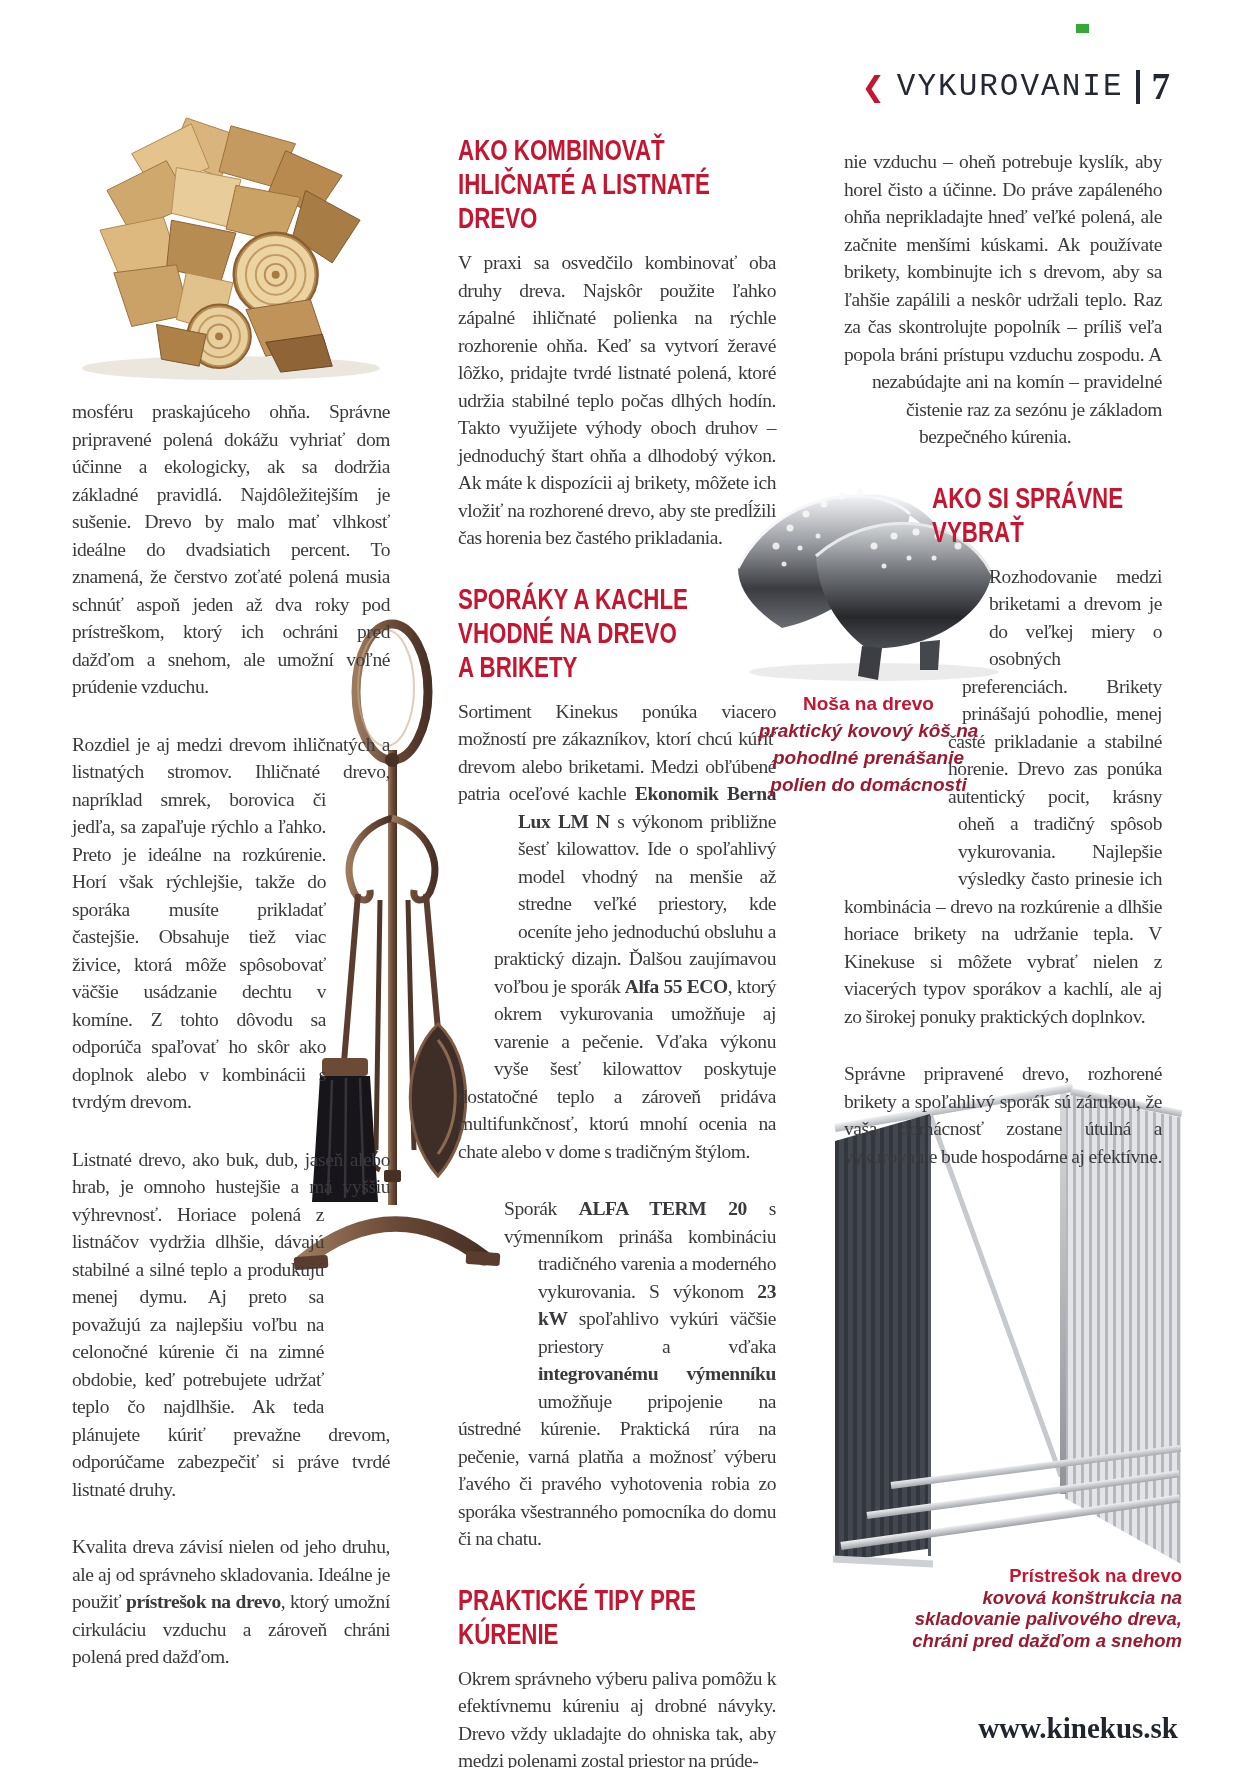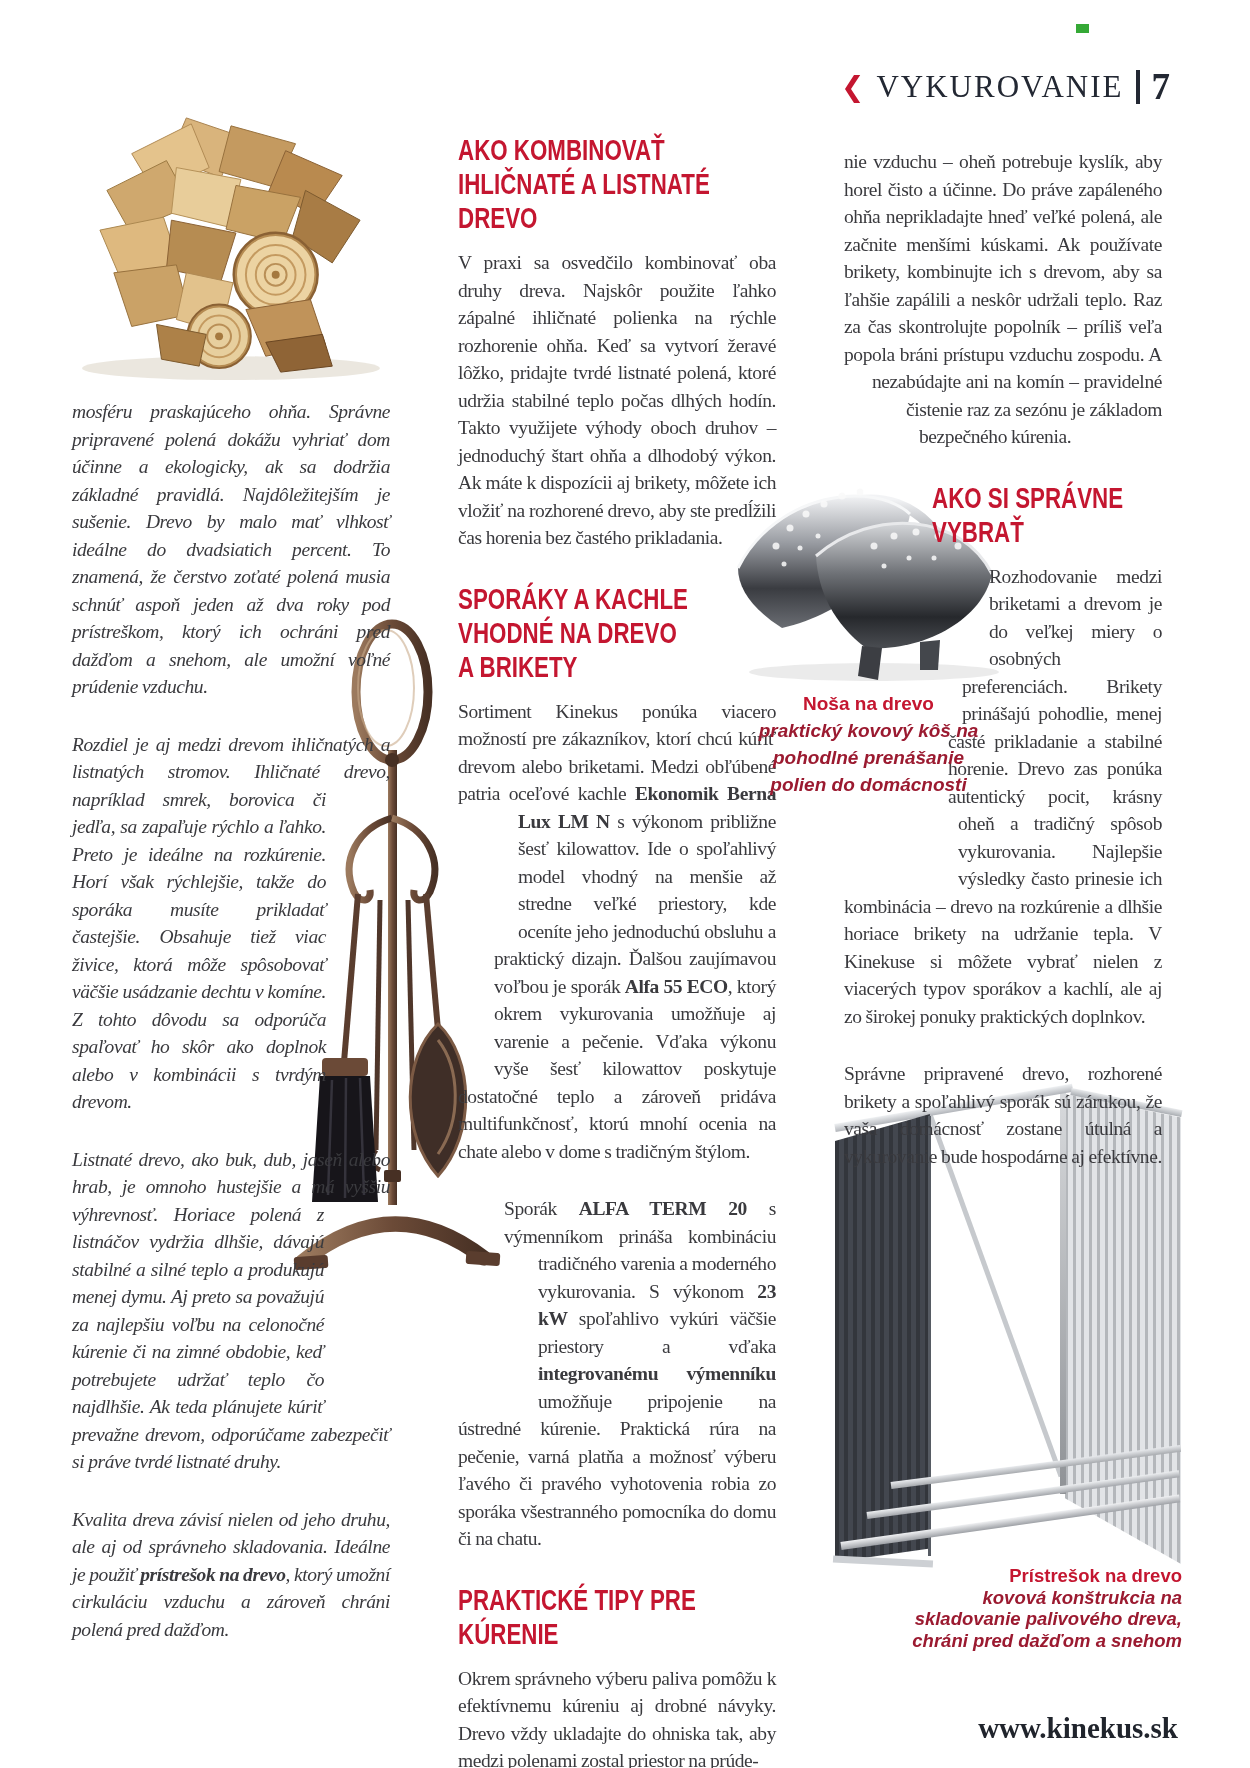--- a/index.html
+++ b/index.html
@@ -1,29 +1,29 @@
 <!DOCTYPE html>
 <html lang="sk"><head>
 <meta charset="utf-8">
 <style>
   html,body{margin:0;padding:0;background:#ffffff;}
   .page{position:relative;width:1250px;height:1768px;background:#ffffff;overflow:hidden;
         font-family:"Liberation Serif","DejaVu Serif",serif;color:#3a3a3e;}
   
   .hd{position:absolute;top:68px;right:80px;display:flex;align-items:center;gap:12px;z-index:4;}
   .hd .chev{color:#c41630;font-family:"DejaVu Sans",sans-serif;font-size:28px;font-weight:bold;line-height:1;}
-  .hd .sec{font-size:31px;letter-spacing:2px;color:#232833;line-height:1;}
+  .hd .sec{font-size:31px;letter-spacing:2px;color:#232833;line-height:1;font-family:Liberation Mono, monospace;}
   .hd .bar{width:4px;height:34px;background:#232833;}
   .hd .num{font-size:37px;font-weight:700;color:#232833;line-height:1;}
   .green-mark{position:absolute;left:1076px;top:24px;width:13px;height:9px;background:#35a936;z-index:4;}
   
   .col{position:absolute;width:318px;font-size:19.5px;line-height:27.5px;text-align:justify;
        letter-spacing:-0.4px;word-spacing:-0.5px;z-index:2;-webkit-hyphens:auto;hyphens:auto;}
   .col p{margin:12px 0 30px 0;clear:both;}
-  #col1{left:72px;top:106px;font-style:italic;}
+  #col1{left:72px;top:106px;}
   #col2{left:458px;top:131px;}
   #col3{left:844px;top:136px;}
   .h{font-family:"Liberation Sans","DejaVu Sans",sans-serif;font-weight:700;color:#c41630;
      font-size:29px;line-height:34px;white-space:pre-line;letter-spacing:0;word-spacing:0;
      width:130%;transform:scaleX(0.77);transform-origin:0 0;margin:2px 0 14px 0;clear:both;text-align:left;}
   #col3 .h{margin-left:88px;}
   .b{font-weight:700;}
   .fr{float:right;clear:right;width:0;height:0;}
   .fl{float:left;clear:left;width:0;height:0;}
   .fig{width:318px;height:280px;margin-bottom:10px;}

